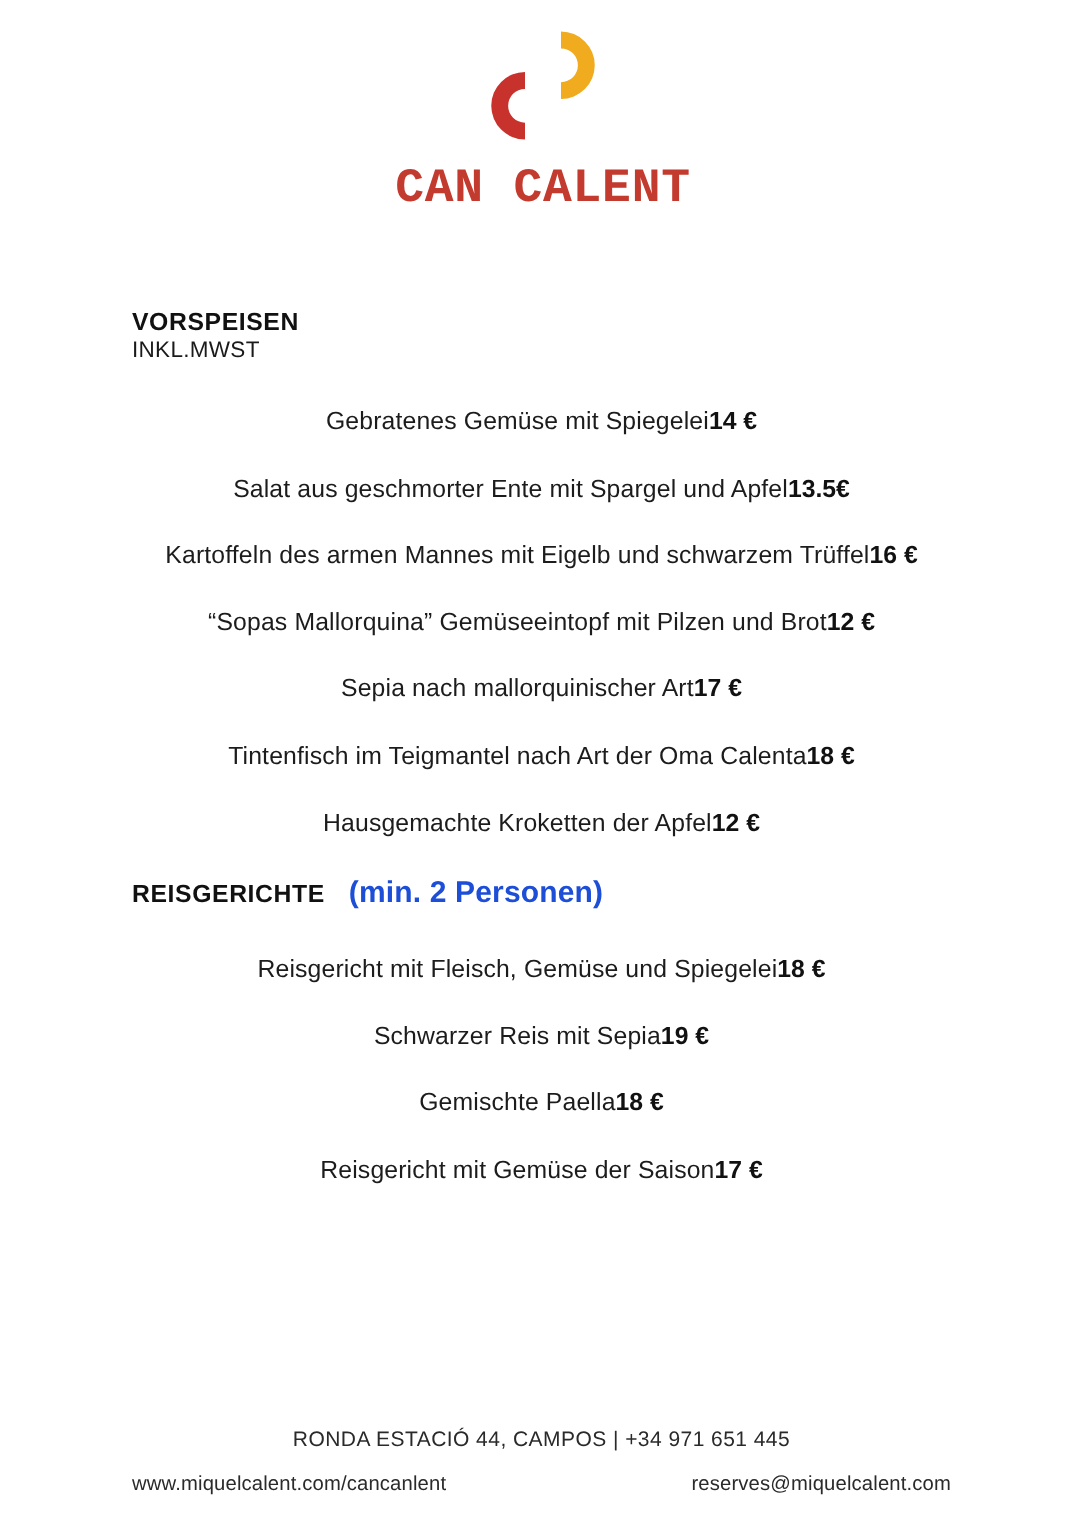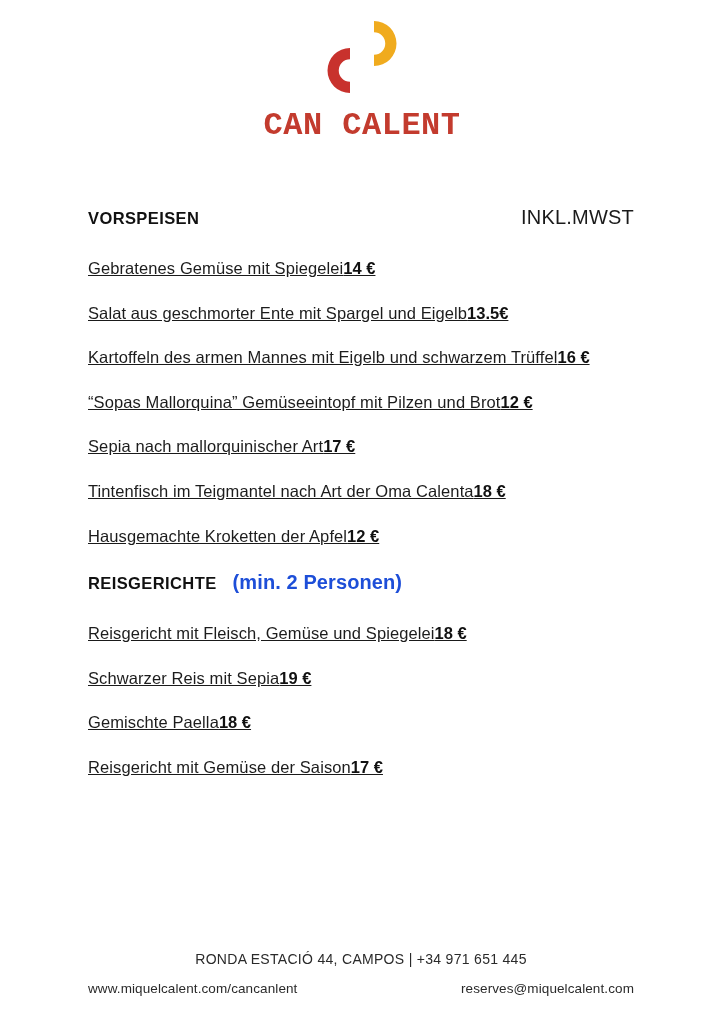--- a/index.html
+++ b/index.html
@@ -50,54 +50,54 @@
     width: 100%;
   }
   .section + .section {
   }
 
   .section-head {
     display: flex;
     align-items: baseline;
     justify-content: space-between;
     margin-bottom: 30px;
+    flex-direction: column;
   }
   .section-head-left {
     display: flex;
     align-items: baseline;
   }
   .section-title {
     font-size: 16.5px;
     font-weight: bold;
     letter-spacing: 0.4px;
     color: #111111;
   }
   .section-note {
     font-size: 20px;
     font-weight: bold;
     color: #1d4ed8;
     margin-left: 16px;
     letter-spacing: 0.1px;
   }
   .section-tax {
-    font-size: 20px;
+    font-size: 15px;
     font-weight: normal;
     color: #1a1a1a;
     letter-spacing: 0.2px;
   }
 
   .item-list {
     width: 100%;
   }
   .item {
     display: flex;
     align-items: baseline;
-    justify-content: flex-start;
+    justify-content: center;
     height: 44.6px;
-    text-decoration: underline;
   }
   .item-name {
     font-size: 16.5px;
     font-weight: normal;
     color: #1c1c1c;
     letter-spacing: 0.1px;
     white-space: nowrap;
   }
   .item-price {
     font-size: 16.5px;
@@ -158,21 +158,21 @@
         <span class="section-title">VORSPEISEN</span>
       </div>
       <span class="section-tax">INKL.MWST</span>
     </div>
     <div class="item-list">
       <div class="item">
         <span class="item-name">Gebratenes Gemüse mit Spiegelei</span>
         <span class="item-price">14 €</span>
       </div>
       <div class="item">
-        <span class="item-name">Salat aus geschmorter Ente mit Spargel und Eigelb</span>
+        <span class="item-name">Salat aus geschmorter Ente mit Spargel und Apfel</span>
         <span class="item-price">13.5€</span>
       </div>
       <div class="item">
         <span class="item-name">Kartoffeln des armen Mannes mit Eigelb und schwarzem Trüffel</span>
         <span class="item-price">16 €</span>
       </div>
       <div class="item">
         <span class="item-name">“Sopas Mallorquina” Gemüseeintopf mit Pilzen und Brot</span>
         <span class="item-price">12 €</span>
       </div>

